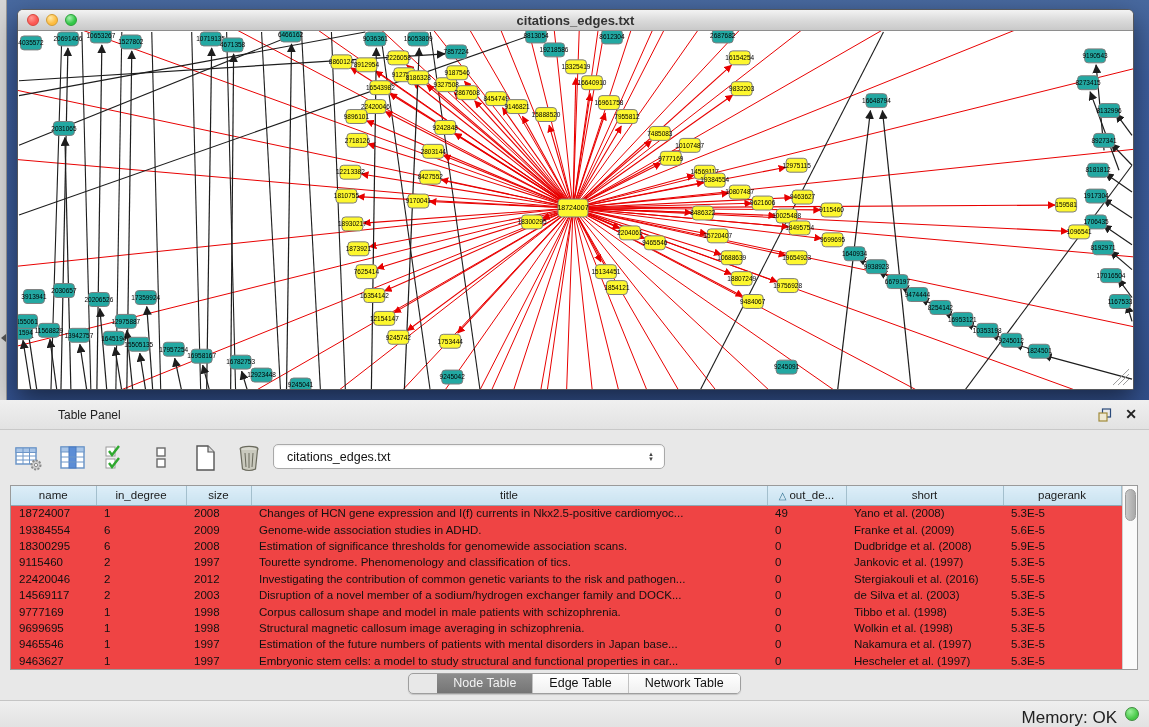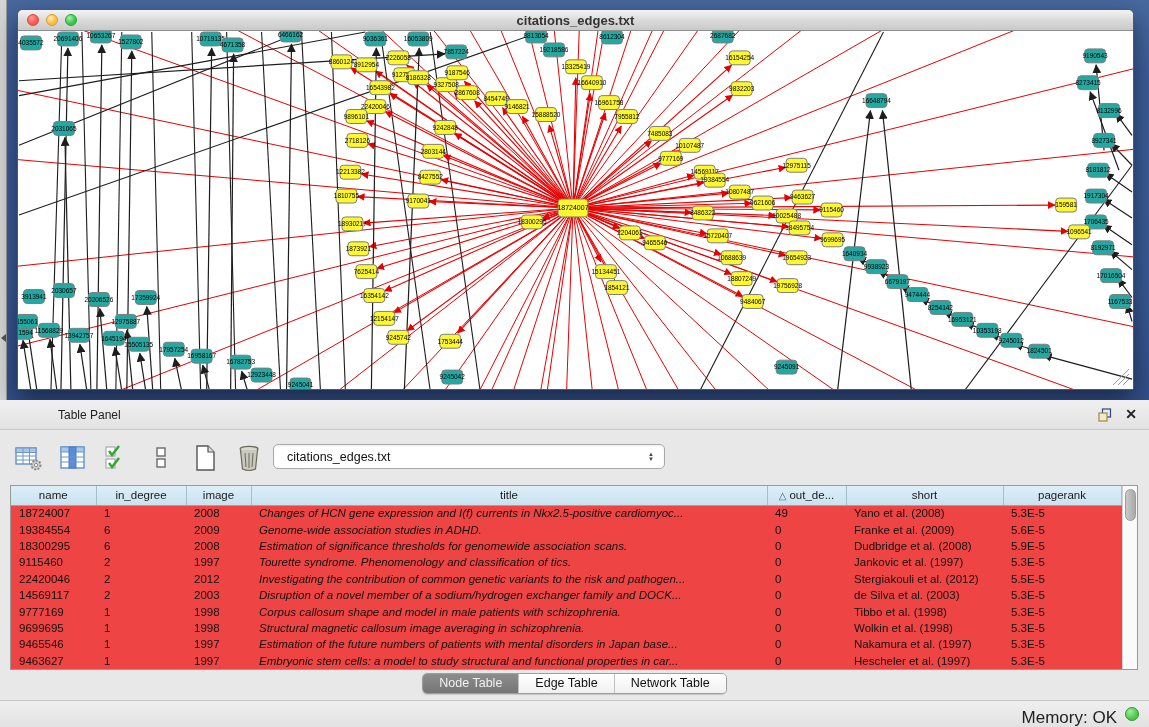--- a/index.html
+++ b/index.html
@@ -46,30 +46,30 @@
   .combo .arrows { margin-right:10px; display:flex; flex-direction:column; line-height:5px; font-size:6px; color:#444; }
 
   
   .table-wrap { position:absolute; left:10px; top:55px; width:1128px; height:185px;
                 background:#ef4444; border:1px solid #9a9a9a; display:flex; }
   table.data { border-collapse:collapse; table-layout:fixed; width:1110px; font-size:11.5px; color:#111; }
   table.data th { height:19px; background:linear-gradient(180deg,#ddeef8,#c9e2f0);
                   border-right:1px solid #a3bfcd; border-bottom:1px solid #8fa8b5;
                   font-weight:normal; font-size:11.5px; color:#1a1a1a; text-align:center; overflow:hidden; white-space:nowrap; }
   table.data td { height:16px; padding:0 2px 0 8px; overflow:hidden; white-space:nowrap; }
-  td.c-title { padding-left:26px;font-style:italic; }
+  td.c-title { padding-left:26px; }
   .sort-tri { color:#2e6e8e; font-size:10px; margin-right:3px; }
   .vscroll { width:16px; background:#fafafa; border-left:1px solid #d0d0d0; position:relative; }
   .vthumb { position:absolute; left:2px; top:3px; width:11px; height:32px; border-radius:6px;
             background:linear-gradient(90deg,#c9c9c9,#a9a9a9); border:1px solid #9b9b9b; }
 
   
   .tabs { position:absolute; left:0; right:0; top:243px; display:flex; justify-content:center; }
   .seg { display:flex; border:1px solid #9e9e9e; border-radius:5px; overflow:hidden; height:21px;
-         box-shadow:0 1px 1px rgba(0,0,0,.15); font-size:12.5px; }
+         box-shadow:0 1px 1px rgba(0,0,0,.15); font-size:12.5px;padding-left:28px; }
   .seg .tab { padding:2px 16px 0 16px; background:linear-gradient(180deg,#ffffff,#f0f0f0); color:#111;
               border-right:1px solid #c2c2c2; cursor:default; }
   .seg .tab:last-child { border-right:none;text-align:right; }
   .seg .tab.sel { background:linear-gradient(180deg,#8d8d8d,#757575); color:#f2f2f2; }
 
   
   .statusbar { position:absolute; left:0; top:700px; width:1149px; height:27px;
                background:linear-gradient(180deg,#efefef,#e2e2e2); border-top:1px solid #c5c5c5; }
   .mem { position:absolute; right:32px; top:7px; font-size:17px; color:#222; }
   .mem-dot { position:absolute; right:10px; top:6px; width:14px; height:14px; border-radius:50%;
@@ -799,21 +799,21 @@
           <col style="width: 65px;">
           <col style="width: 516px;">
           <col style="width: 79px;">
           <col style="width: 157px;">
           <col style="width: 118px;">
         </colgroup>
       <thead>
           <tr id="hdr-row">
             <th>name</th>
             <th>in_degree</th>
-            <th>image</th>
+            <th>size</th>
             <th>title</th>
             <th><span class="sort-tri">△</span>out_de...</th>
             <th>short</th>
             <th>pagerank</th>
           </tr>
         </thead>
       <tbody id="tbody">
           <tr>
             <td>18724007</td>
             <td>1</td>
@@ -849,21 +849,21 @@
             <td>0</td>
             <td>Jankovic et al. (1997)</td>
             <td>5.3E-5</td>
           </tr>
           <tr>
             <td>22420046</td>
             <td>2</td>
             <td>2012</td>
             <td class="c-title">Investigating the contribution of common genetic variants to the risk and pathogen...</td>
             <td>0</td>
-            <td>Stergiakouli et al. (2012)</td>
+            <td>Stergiakouli et al. (2016)</td>
             <td>5.5E-5</td>
           </tr>
           <tr>
             <td>14569117</td>
             <td>2</td>
             <td>2003</td>
             <td class="c-title">Disruption of a novel member of a sodium/hydrogen exchanger family and DOCK...</td>
             <td>0</td>
             <td>de Silva et al. (2003)</td>
             <td>5.3E-5</td>

